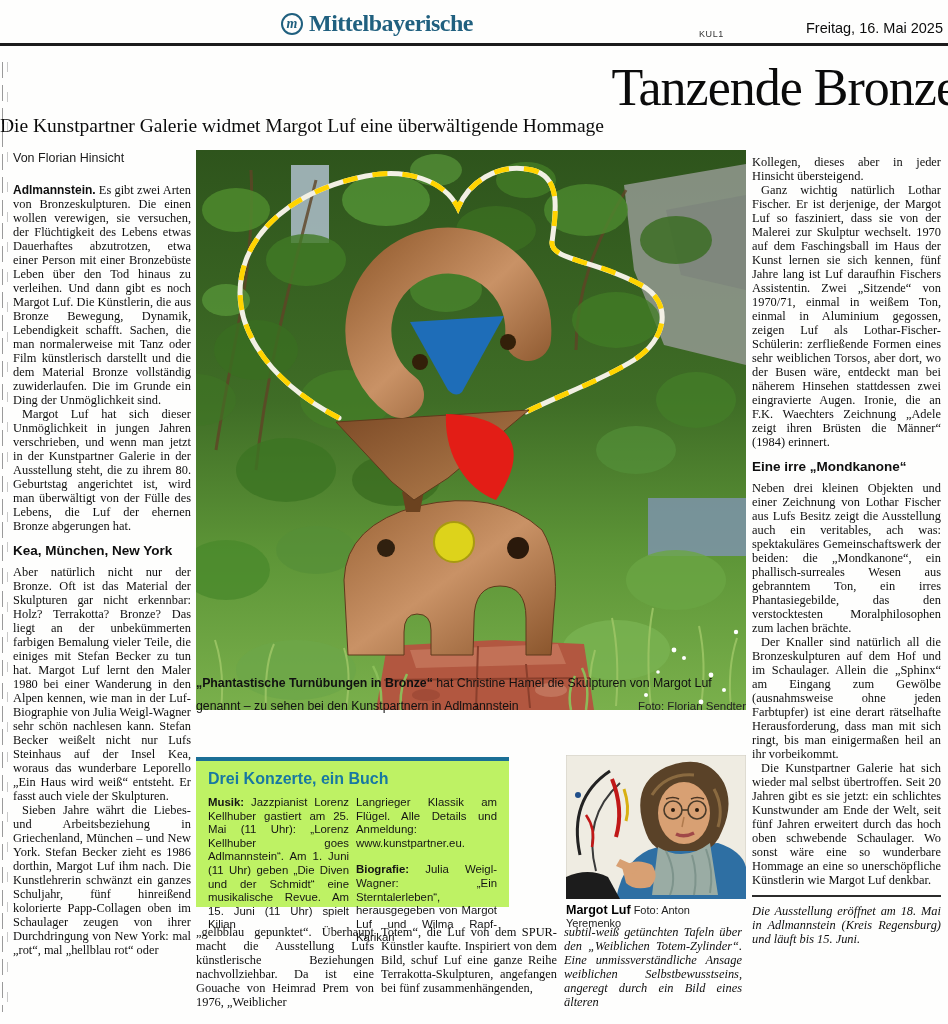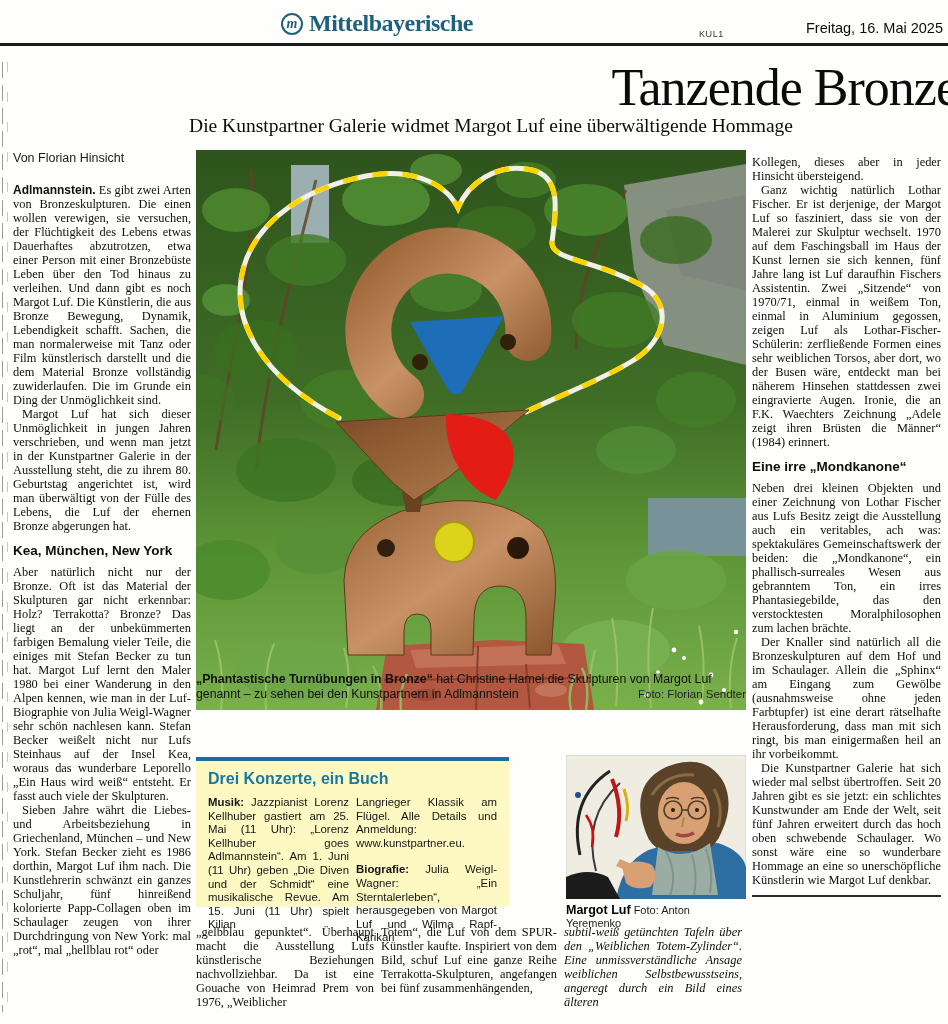--- a/index.html
+++ b/index.html
@@ -18,21 +18,21 @@
   .date{position:absolute;right:5px;top:20px;font-family:"Liberation Sans",sans-serif;
         font-size:14.5px;color:#0d0d0d;}
   .head-rule{position:absolute;left:0;top:43px;width:948px;height:3px;background:#1c1c1c;}
   .edge-line{position:absolute;left:2px;top:62px;height:950px;width:1px;
              background:repeating-linear-gradient(to bottom,#9a9a9a 0 16px,transparent 16px 23px);}
   .edge-line2{position:absolute;left:7px;top:62px;height:950px;width:1px;
              background:repeating-linear-gradient(to bottom,#c8c8c8 0 10px,transparent 10px 30px);}
   
   .headline{position:absolute;left:0;top:48px;width:948px;text-align:center;
             font-size:52px;font-weight:normal;letter-spacing:-1px;color:#0b0b0b;}
-  .subheadline{position:absolute;left:0;top:115px;width:793px;text-align:right;
+  .subheadline{position:absolute;left:0;top:115px;width:793px;text-align:left;
                font-size:19.5px;color:#0b0b0b;}
   .byline{position:absolute;left:13px;top:151px;font-family:"Liberation Sans",sans-serif;
           font-size:12.5px;color:#1a1a1a;}
   
   .bodycol{position:absolute;font-size:12.4px;line-height:14px;text-align:justify;
            overflow:hidden;hyphens:auto;-webkit-hyphens:auto;color:#0e0e0e;}
   .bodycol p{margin:0;}
   .bodycol p.ind{text-indent:9px;}
   .colhead{font-family:"Liberation Sans",sans-serif;font-weight:bold;font-size:13.5px;
            margin:11px 0 7px 0;text-align:left;}
@@ -41,25 +41,25 @@
   .bcol{top:925px;height:97px;}
   .bcol2{left:196px;width:178px;}
   .bcol3{left:381px;width:176px;}
   .bcol4{left:564px;width:178px;font-style:italic;}
   .note-rule{height:2px;background:#2b2b2b;margin:8px 0 7px 0;}
   .note{font-style:italic;}
   
   .photo{position:absolute;left:196px;top:150px;width:550px;height:560px;}
   .photo svg{display:block;}
   .caption{position:absolute;left:196px;top:672px;width:550px;
-           font-family:"Liberation Sans",sans-serif;font-size:12.3px;line-height:15px;color:#111;}
+           font-family:"Liberation Sans",sans-serif;font-size:12.3px;line-height:23px;color:#111;}
   .caption .credit{position:absolute;right:0;bottom:0;font-size:11.5px;color:#222;padding-left:16px;}
   
   .infobox{position:absolute;left:196px;top:757px;width:313px;height:150px;box-sizing:border-box;
-           background:#fef9c3;border-top:4px solid #1b6f96;padding:9px 12px 8px 12px;}
+           background:#bef264;border-top:4px solid #1b6f96;padding:9px 12px 8px 12px;}
   .infobox h2{margin:0 0 8px 0;font-family:"Liberation Sans",sans-serif;font-size:16px;
               color:#1878a2;}
   .boxcols{display:flex;gap:7px;}
   .boxcol{flex:1;font-family:"Liberation Sans",sans-serif;font-size:11.4px;line-height:13.6px;
           text-align:justify;hyphens:auto;color:#141414;}
   .boxcol p{margin:0;}
   .boxcol p + p{margin-top:13px;}
   
   .portrait{position:absolute;left:566px;top:755px;width:180px;height:144px;}
   .portrait-cap{position:absolute;left:566px;top:903px;width:180px;
@@ -286,15 +286,16 @@
   </div>
 
   <div class="bodycol col5">
     <p>Kollegen, dieses aber in jeder Hinsicht übersteigend.</p>
     <p class="ind">Ganz wichtig natürlich Lothar Fischer. Er ist derjenige, der Margot Luf so fasziniert, dass sie von der Malerei zur Skulptur wechselt. 1970 auf dem Faschingsball im Haus der Kunst lernen sie sich kennen, fünf Jahre lang ist Luf daraufhin Fischers Assistentin. Zwei „Sitzende“ von 1970/71, einmal in weißem Ton, einmal in Aluminium gegossen, zeigen Luf als Lothar-Fischer-Schülerin: zerfließende Formen eines sehr weiblichen Torsos, aber dort, wo der Busen wäre, entdeckt man bei näherem Hinsehen stattdessen zwei eingravierte Augen. Ironie, die an F.K. Waechters Zeichnung „Adele zeigt ihren Brüsten die Männer“ (1984) erinnert.</p>
     <div class="colhead">Eine irre „Mondkanone“</div>
     <p>Neben drei kleinen Objekten und einer Zeichnung von Lothar Fischer aus Lufs Besitz zeigt die Ausstellung auch ein veritables, ach was: spektakuläres Gemeinschaftswerk der beiden: die „Mondkanone“, ein phallisch-surreales Wesen aus gebranntem Ton, ein irres Phantasiegebilde, das den verstocktesten Moralphilosophen zum lachen brächte.</p>
     <p class="ind">Der Knaller sind natürlich all die Bronzeskulpturen auf dem Hof und im Schaulager. Allein die „Sphinx“ am Eingang zum Gewölbe (ausnahmsweise ohne jeden Farbtupfer) ist eine derart rätselhafte Herausforderung, dass man mit sich ringt, bis man einigermaßen heil an ihr vorbeikommt.</p>
     <p class="ind">Die Kunstpartner Galerie hat sich wieder mal selbst übertroffen. Seit 20 Jahren gibt es sie jetzt: ein schlichtes Kunstwunder am Ende der Welt, seit fünf Jahren erweitert durch das hoch oben schwebende Schaulager. Wo sonst wäre eine so wunderbare Hommage an eine so unerschöpfliche Künstlerin wie Margot Luf denkbar.</p>
     <div class="note-rule"></div>
+    <p class="note">Die Ausstellung eröffnet am 18. Mai in Adlmannstein (Kreis Regensburg) und läuft bis 15. Juni.</p>
   </div>
 
 </div>
 
 </body></html>

